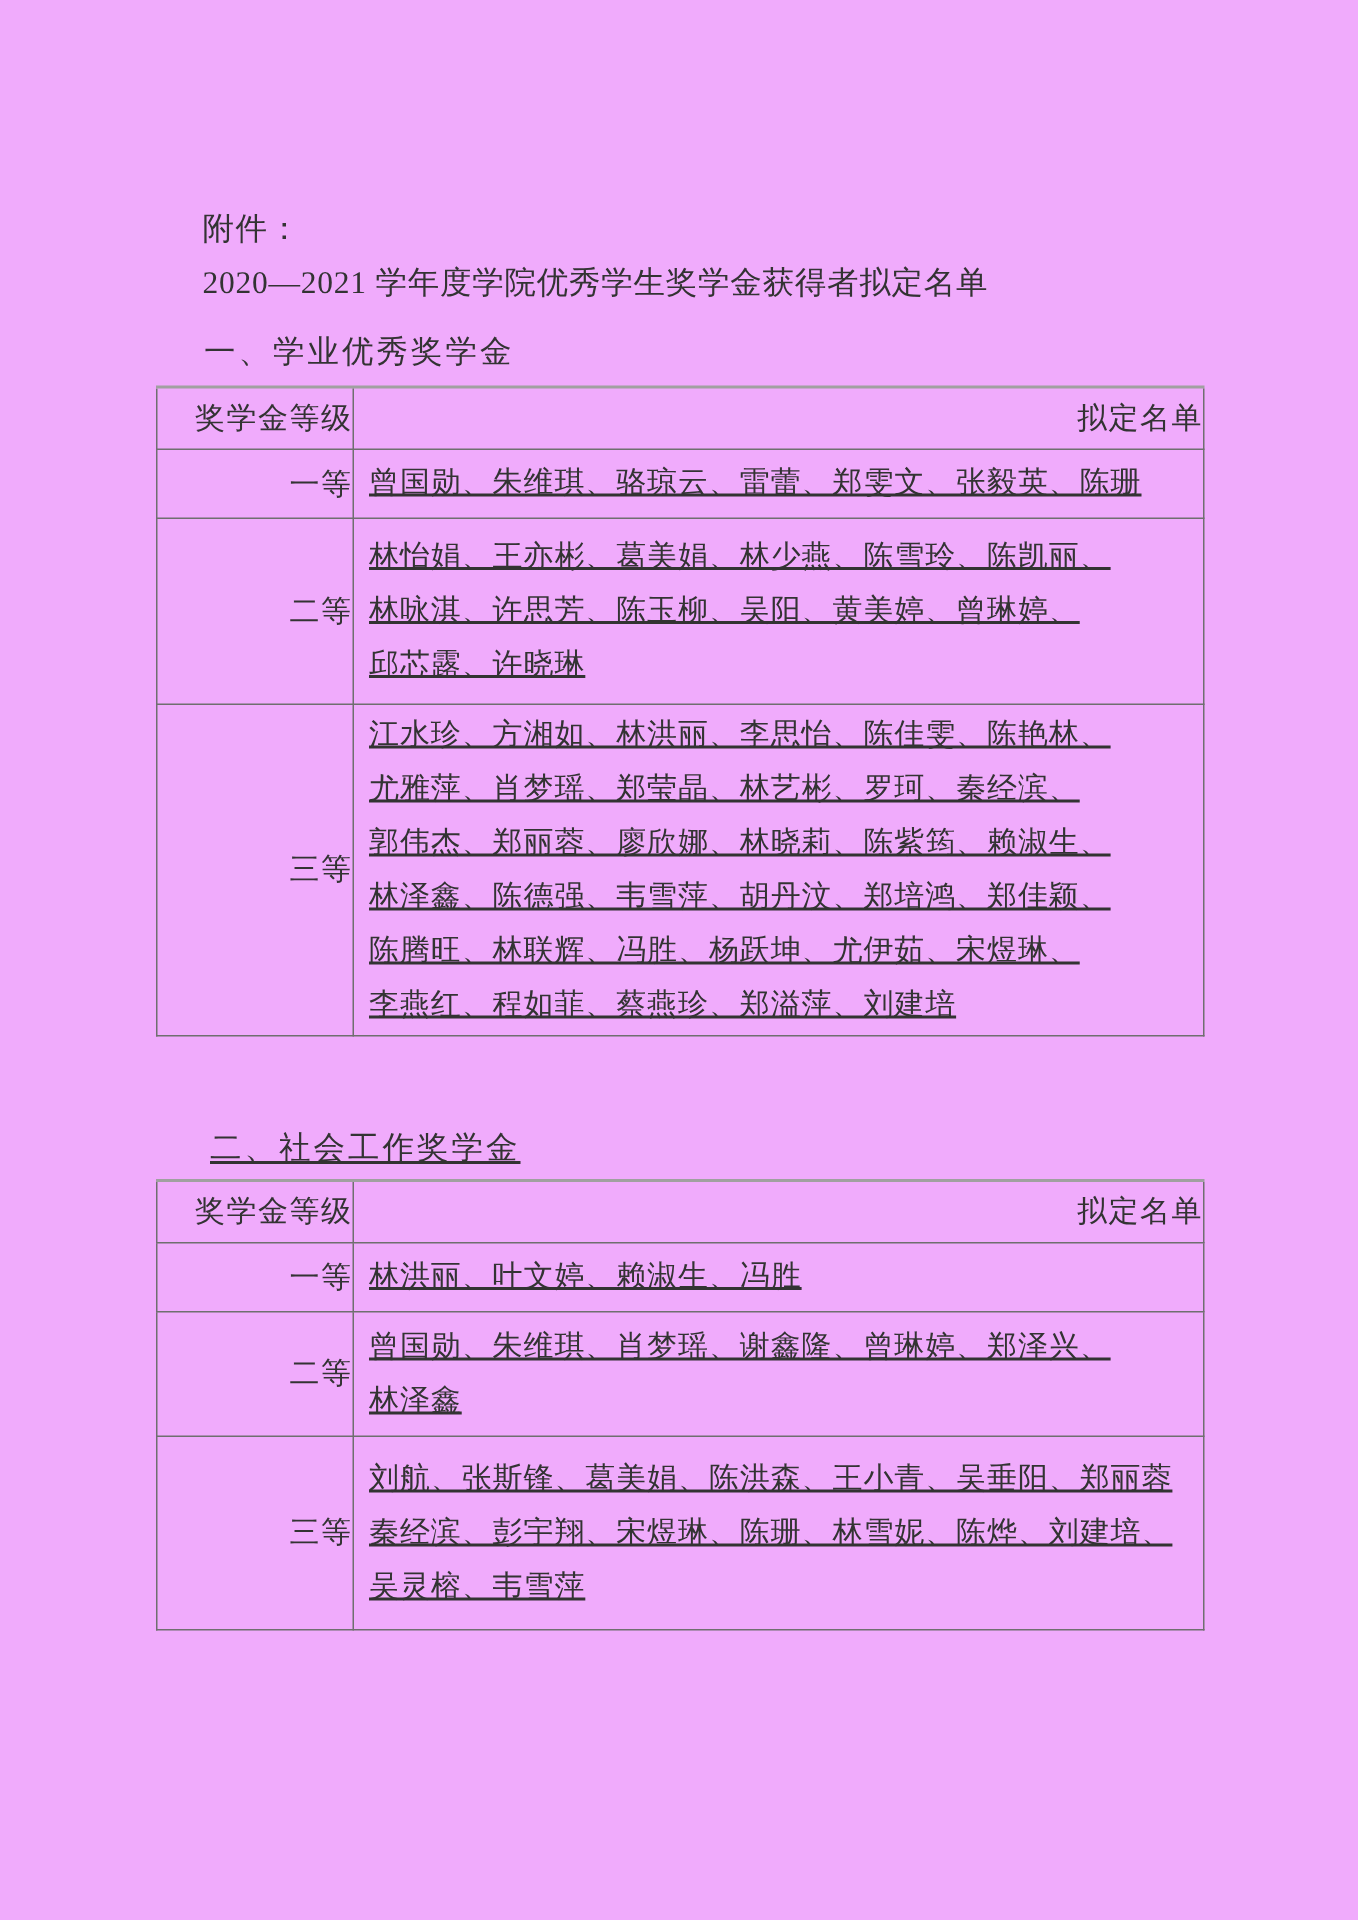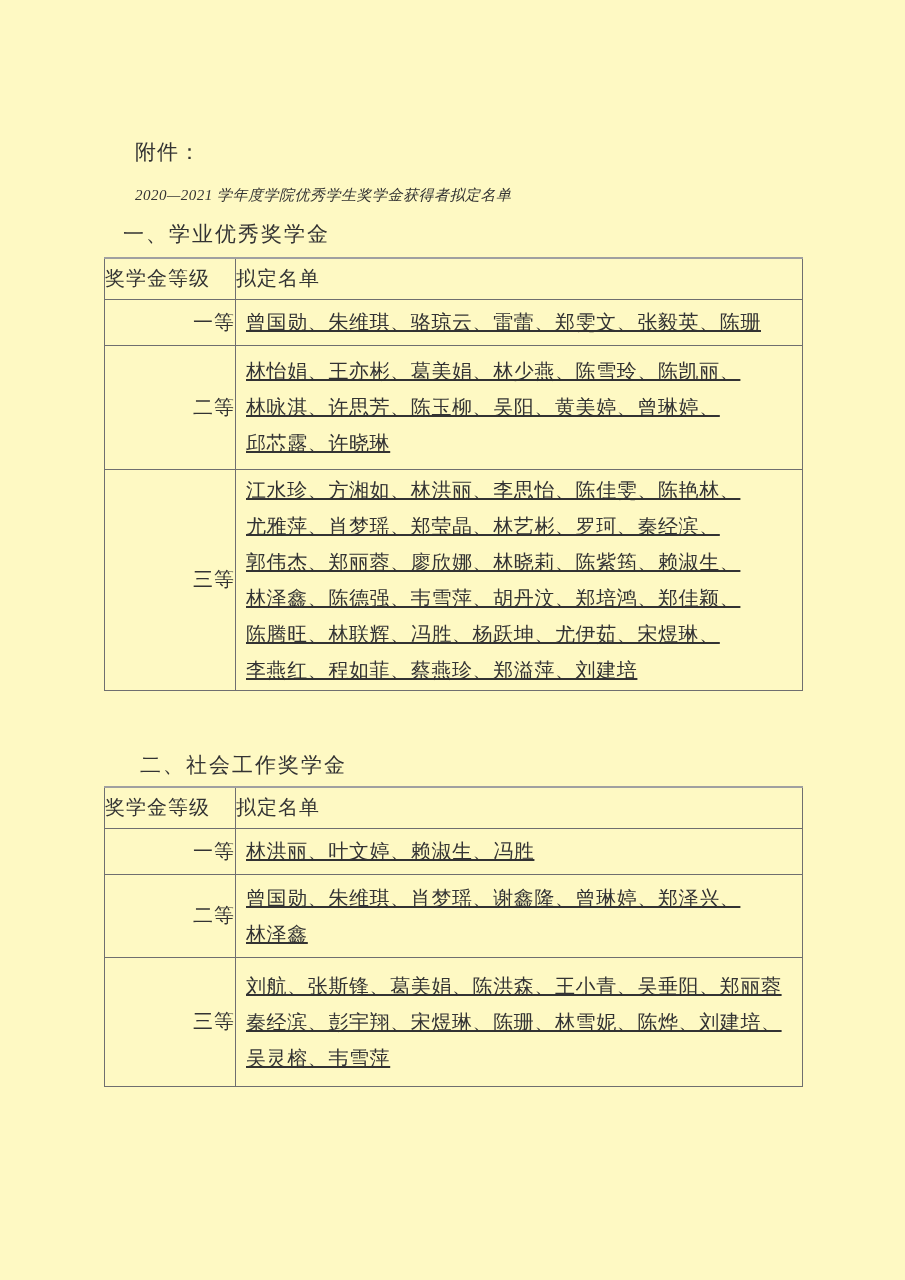--- a/index.html
+++ b/index.html
@@ -1,43 +1,43 @@
 <!DOCTYPE html>
 <html><head>
 <meta charset="utf-8">
 <style>
   html,body{margin:0;padding:0;}
   body{
     width:905px;height:1280px;background:#ffffff;
     font-family:"Liberation Serif","DejaVu Serif",serif;
     color:#333333;
   }
-  .page{position:relative;width:905px;height:1280px;background:#fef9c3;overflow:hidden;}
+  .page{position:relative;width:905px;height:1280px;background:#f0abfc;overflow:hidden;}
 
   .attachment{position:absolute;left:135px;top:138px;font-size:21px;letter-spacing:1px;}
-  .doc-title{position:absolute;left:135px;top:186px;font-size:15px;letter-spacing:0.5px;font-style:italic;}
+  .doc-title{position:absolute;left:135px;top:174px;font-size:21px;letter-spacing:0.5px;}
   .sec-heading{position:absolute;font-size:21px;letter-spacing:2px;}
-  #sec1-heading{left:123px;top:220px;}
-  #sec2-heading{left:140px;top:751px;}
+  #sec1-heading{left:136px;top:220px;}
+  #sec2-heading{left:140px;top:751px;text-decoration:underline;}
 
   table.award{
     position:absolute;left:104px;width:699px;
     border-collapse:collapse;table-layout:fixed;
     font-size:20px;
   }
   #table1{top:257px;}
   #table2{top:786px;}
   .award col.c1{width:131px;}
   .award th,.award td{
     border:1px solid #6f6f6f;
     font-weight:normal;
     vertical-align:middle;
     padding:0;
   }
-  .award thead th{border-top:2px solid #a0a0a0;text-align:left;letter-spacing:1px;}
+  .award thead th{border-top:2px solid #a0a0a0;text-align:right;letter-spacing:1px;}
   .award td.grade{text-align:right;letter-spacing:1px;}
   .award td.names{padding-left:10px;text-decoration:underline;}
   .nline{line-height:36px;white-space:nowrap;letter-spacing:0.6px;}
 
   
   #table1 tr.hr{height:41px;}
   #table1 tr.r0{height:46px;}
   #table1 tr.r1{height:124px;}
   #table1 tr.r2{height:221px;}
   #table2 tr.hr{height:41px;}

